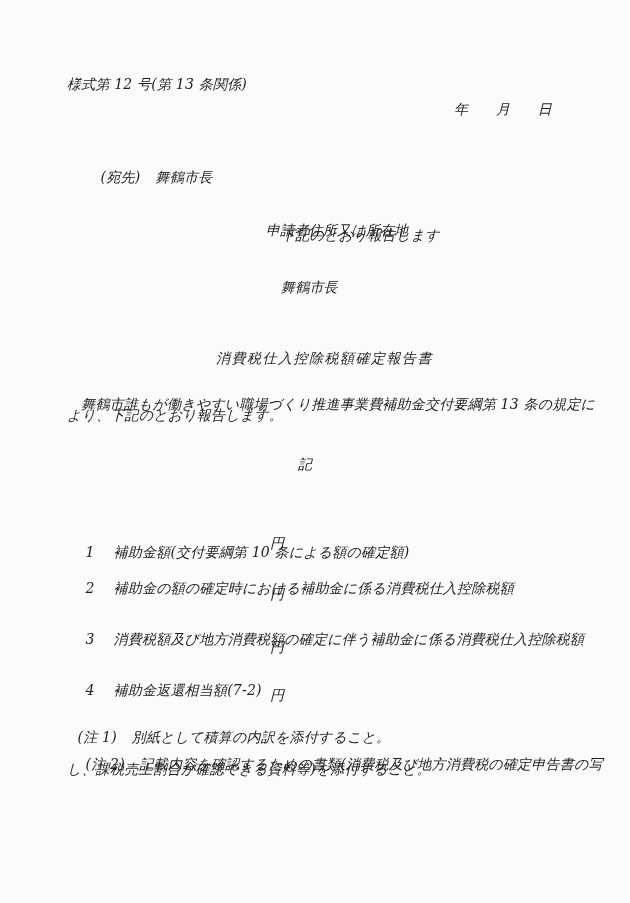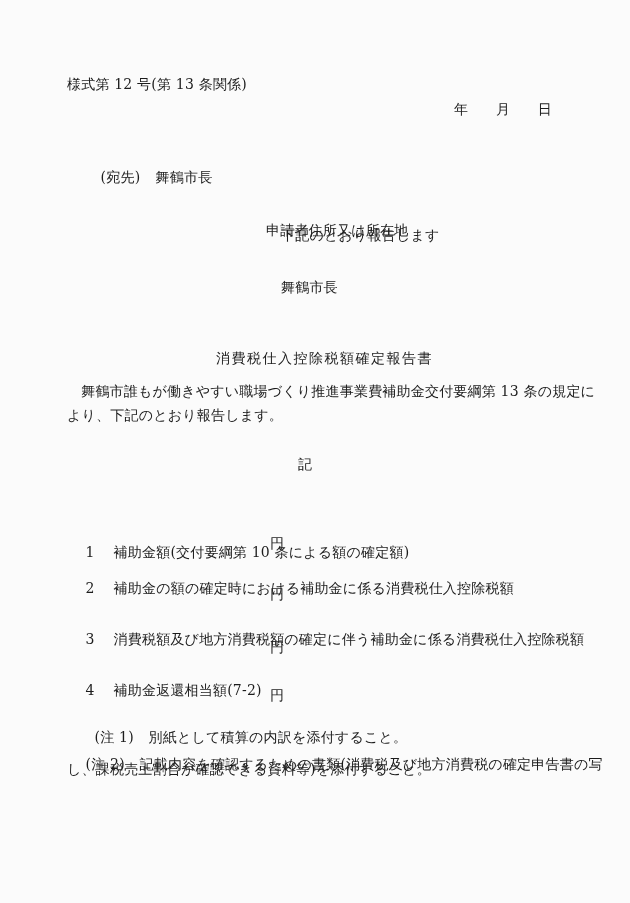--- a/index.html
+++ b/index.html
@@ -9,20 +9,21 @@
   }
   .page {
     position: relative;
     width: 630px;
     height: 903px;
     background: #fbfbfb;
     font-family: "DejaVu Serif", "Liberation Serif", serif;
     font-size: 14px;
     color: #1c1c1c;
     overflow: hidden;
+    font-style: italic;
   }
   .line {
     position: absolute;
     white-space: pre;
     line-height: 20px;
     letter-spacing: 0.2px;
   }
   .doc-title {
     letter-spacing: 1.5px;
   }
@@ -57,21 +58,21 @@
   </div>
 
   <div class="line" style="left:228px; top:200px;">
     <span class="cell-label applicant-label">申請者</span><span>住所又は所在地</span>
   </div>
   <div class="line" style="left:281px; top:225px;">下記のとおり報告します</div>
   <div class="line" style="left:281px; top:277px;">舞鶴市長</div>
 
   <div class="line doc-title" style="left:216px; top:348px;">消費税仕入控除税額確定報告書</div>
 
-  <div class="line" style="left:67px; top:381px;">　舞鶴市誰もが働きやすい職場づくり推進事業費補助金交付要綱第 13 条の規定に</div>
+  <div class="line" style="left:67px; top:394px;">　舞鶴市誰もが働きやすい職場づくり推進事業費補助金交付要綱第 13 条の規定に</div>
   <div class="line" style="left:67px; top:405px;">より、下記のとおり報告します。</div>
 
   <div class="line" style="left:298px; top:454px;">記</div>
 
   <div class="line" style="left:67px; top:522px;">
     <span class="cell-label item-no">1</span><span>補助金額(交付要綱第 10 条による額の確定額)</span>
   </div>
   <div class="line" style="left:270px; top:533px;">円</div>
 
   <div class="line" style="left:67px; top:558px;">
@@ -82,21 +83,21 @@
   <div class="line" style="left:67px; top:609px;">
     <span class="cell-label item-no">3</span><span>消費税額及び地方消費税額の確定に伴う補助金に係る消費税仕入控除税額</span>
   </div>
   <div class="line" style="left:270px; top:637px;">円</div>
 
   <div class="line" style="left:67px; top:660px;">
     <span class="cell-label item-no">4</span><span>補助金返還相当額(7-2)</span>
   </div>
   <div class="line" style="left:270px; top:685px;">円</div>
 
-  <div class="line" style="left:76px; top:707px;">
+  <div class="line" style="left:59px; top:707px;">
     <span class="cell-label note-label">(注 1)</span><span>別紙として積算の内訳を添付すること。</span>
   </div>
   <div class="line" style="left:67px; top:734px;">
     <span class="cell-label note-label">(注 2)</span><span>記載内容を確認するための書類(消費税及び地方消費税の確定申告書の写</span>
   </div>
   <div class="line" style="left:67px; top:759px;">し、課税売上割合が確認できる資料等)を添付すること。</div>
 
 </div>
 
 </body></html>

